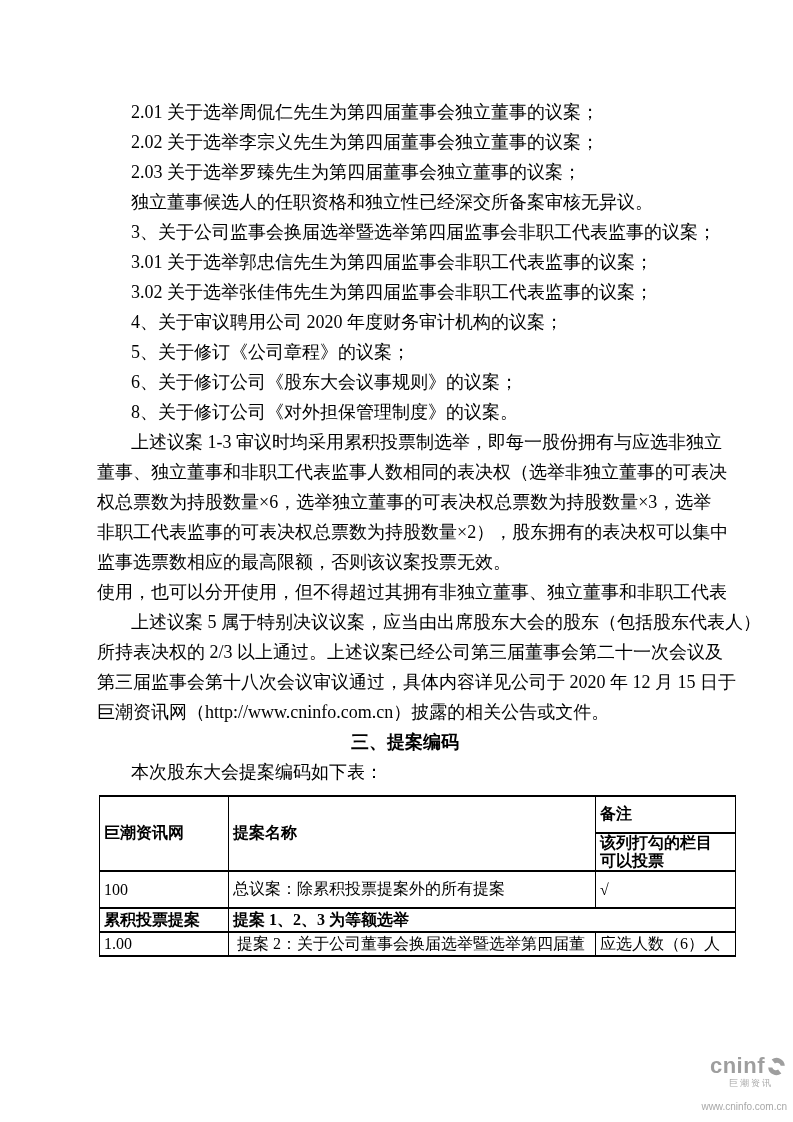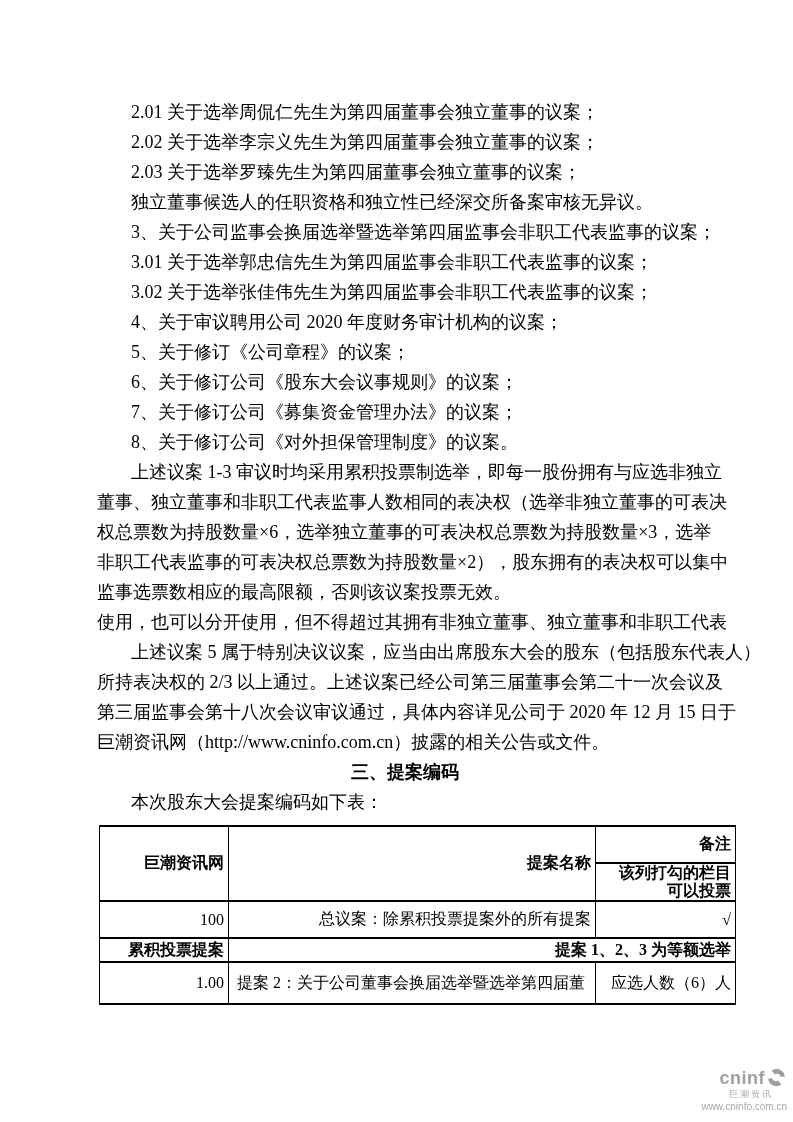--- a/index.html
+++ b/index.html
@@ -48,69 +48,69 @@
     width: 636px;
     margin-left: 2px;
     margin-top: 8px;
     font-size: 16px;
   }
   table.proposal td {
     border-left: 1px solid #000;
     border-right: 1px solid #000;
     border-top: 2px solid #000;
     border-bottom: 2px solid #000;
-    text-align: right;
+    text-align: left;
     vertical-align: middle;
     padding: 0 4px;
     overflow: hidden;
   }
   table.proposal .bold { font-weight: bold; }
   table.proposal .left-cell {
     text-align: left;
     padding-left: 8px;
     white-space: nowrap;
   }
   .rh-note { height: 37px; }
   .rh-notesub { height: 34px; }
   .rh-r1 { height: 37px; }
   .rh-r2 { height: 24px; }
-  .rh-r3 { height: 42px; }
+  .rh-r3 { height: 24px; }
   .sub-line { line-height: 18px; font-weight: bold; }
   
   .logo {
     position: absolute;
     right: 6px;
     bottom: 10px;
     width: 120px;
     text-align: right;
     color: #9e9e9e;
     font-family: "Liberation Sans", "DejaVu Sans", sans-serif;
     line-height: 1;
   }
   .logo-brand-row {
     display: flex;
     align-items: center;
     justify-content: flex-end;
     gap: 1px;
   }
   .logo-brand {
-    font-size: 18px;
+    font-size: 22px;
     font-weight: bold;
     letter-spacing: 0.5px;
   }
   .logo-cn {
     font-size: 9px;
     letter-spacing: 2px;
     margin-top: 2px;
     padding-right: 14px;
     color: #a8a8a8;
   }
   .logo-url {
     font-size: 10px;
-    margin-top: 3px;
+    margin-top: 14px;
     color: #a8a8a8;
     text-align: right;
   }
 </style>
 </head>
 <body>
 
 <div class="page">
 
   <div class="content">
@@ -118,21 +118,20 @@
     <div class="line indent">2.01 关于选举周侃仁先生为第四届董事会独立董事的议案；</div>
     <div class="line indent">2.02 关于选举李宗义先生为第四届董事会独立董事的议案；</div>
     <div class="line indent">2.03 关于选举罗臻先生为第四届董事会独立董事的议案；</div>
     <div class="line indent">独立董事候选人的任职资格和独立性已经深交所备案审核无异议。</div>
     <div class="line indent">3、关于公司监事会换届选举暨选举第四届监事会非职工代表监事的议案；</div>
     <div class="line indent">3.01 关于选举郭忠信先生为第四届监事会非职工代表监事的议案；</div>
     <div class="line indent">3.02 关于选举张佳伟先生为第四届监事会非职工代表监事的议案；</div>
     <div class="line indent">4、关于审议聘用公司 2020 年度财务审计机构的议案；</div>
     <div class="line indent">5、关于修订《公司章程》的议案；</div>
     <div class="line indent">6、关于修订公司《股东大会议事规则》的议案；</div>
-    <div class="line indent">7、关于修订公司《募集资金管理办法》的议案；</div>
     <div class="line indent">8、关于修订公司《对外担保管理制度》的议案。</div>
 
     <div>
       <div class="line indent fill">上述议案 1-3 审议时均采用累积投票制选举，即每一股份拥有与应选非独立</div>
       <div class="line fill">董事、独立董事和非职工代表监事人数相同的表决权（选举非独立董事的可表决</div>
       <div class="line fill">权总票数为持股数量×6，选举独立董事的可表决权总票数为持股数量×3，选举</div>
       <div class="line fill">非职工代表监事的可表决权总票数为持股数量×2），股东拥有的表决权可以集中</div>
       <div class="line">监事选票数相应的最高限额，否则该议案投票无效。</div>
       <div class="line fill">使用，也可以分开使用，但不得超过其拥有非独立董事、独立董事和非职工代表</div>
     </div>

